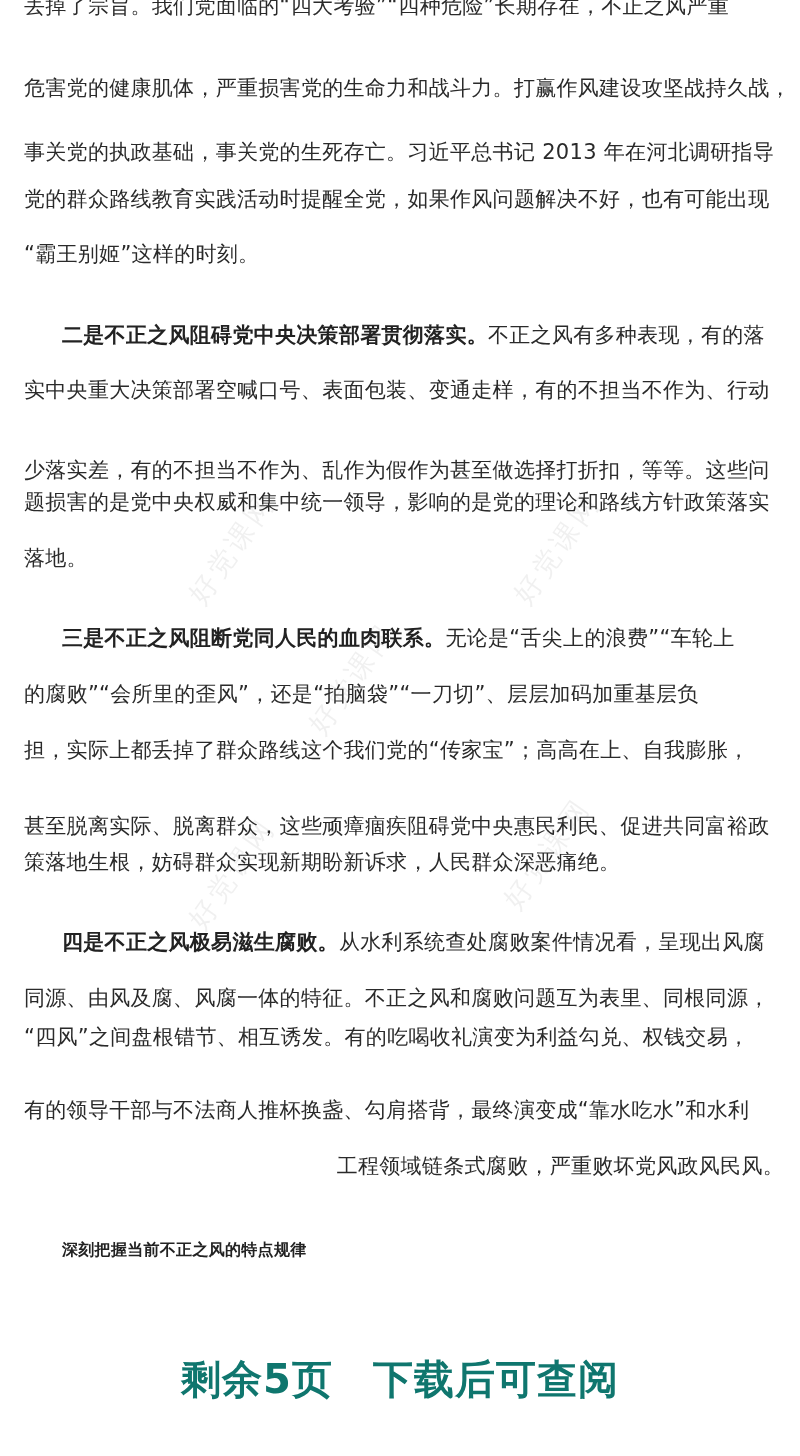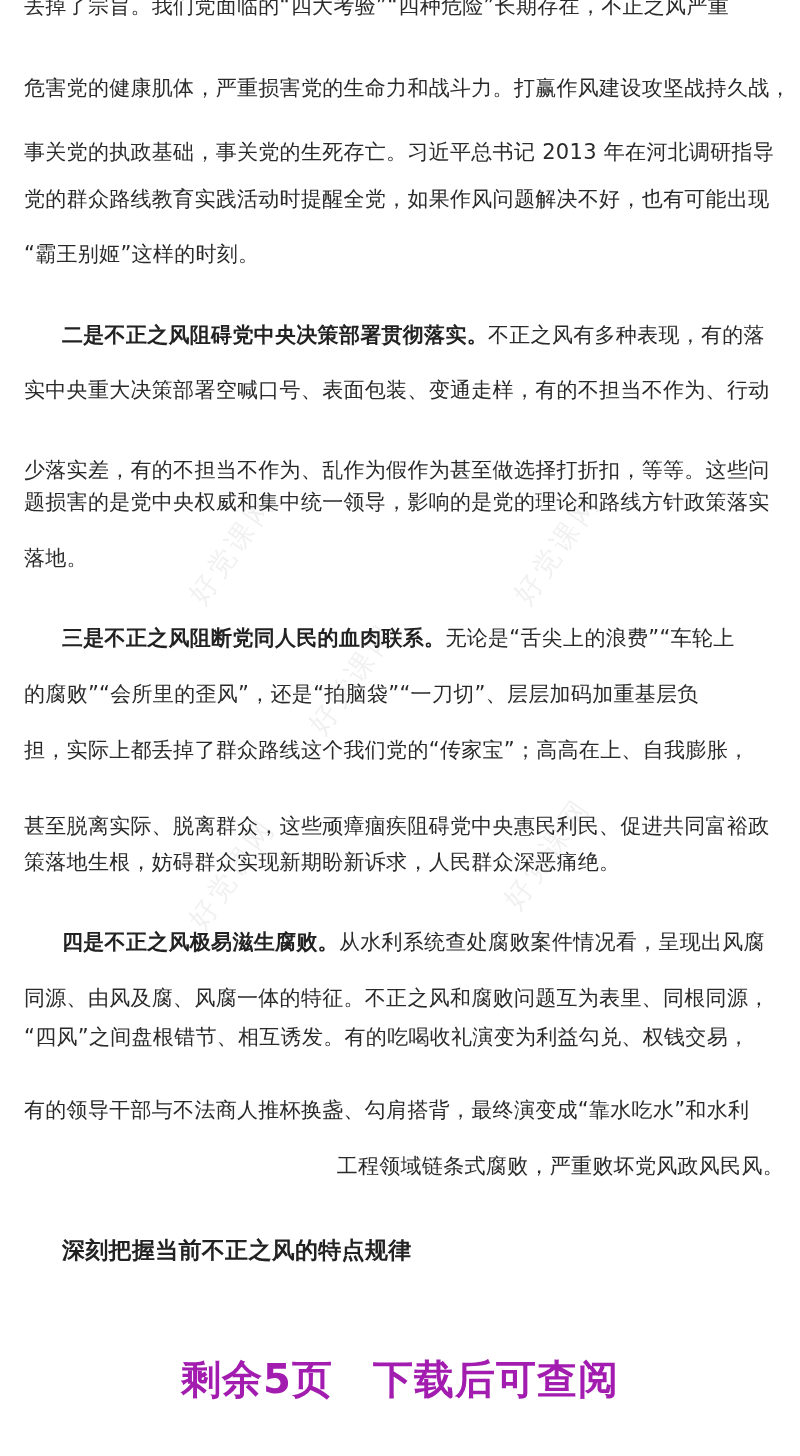--- a/index.html
+++ b/index.html
@@ -8,29 +8,29 @@
     font-family: "DejaVu Sans", "Liberation Sans", sans-serif;
     color: #2a2a2a;
   }
   .line {
     position: absolute; left: 24px; width: 760px;
     font-size: 21px; line-height: 28px; white-space: nowrap;
     letter-spacing: 0.3px;
   }
   .indent { left: 62px; width: 722px; }
   .bold { font-weight: bold; color: #222; text-align: right; }
-  .heading { font-size: 23px; font-weight: bold; color: #222; }
+  .heading { font-size: 16px; font-weight: bold; color: #222; }
   .watermark {
     position: absolute; font-size: 28px; color: rgba(0,0,0,0.06);
     transform: rotate(-55deg); transform-origin: left top; white-space: nowrap;
     letter-spacing: 4px; pointer-events: none;
   }
   .more-banner {
     position: absolute; left: 0; width: 800px; top: 1352px; height: 60px;
-    text-align: center; font-size: 40px; font-weight: bold; color: #a21caf;
+    text-align: center; font-size: 40px; font-weight: bold; color: #0f766e;
     letter-spacing: 1px;
   }
   .more-banner span { display: inline-block; }
   .more-banner .gap { width: 40px; }
 </style>
 </head>
 <body>
 
 <div class="watermark" style="left:180px; top:590px;">好党课网</div>
 <div class="watermark" style="left:505px; top:590px;">好党课网</div>

